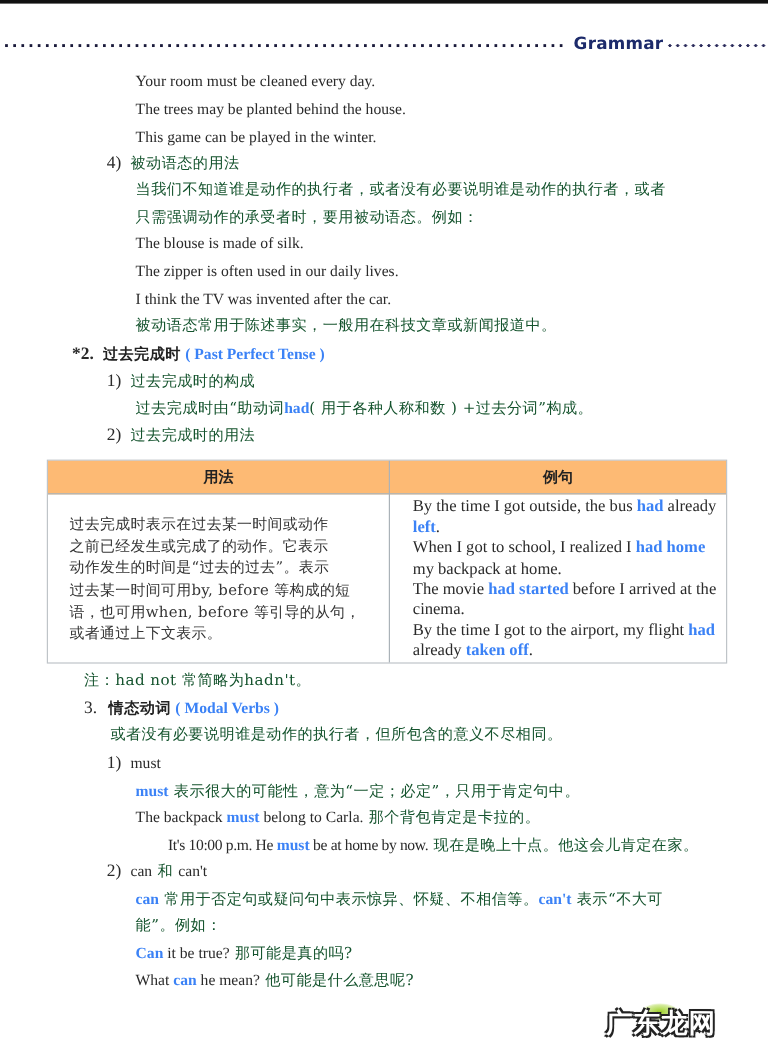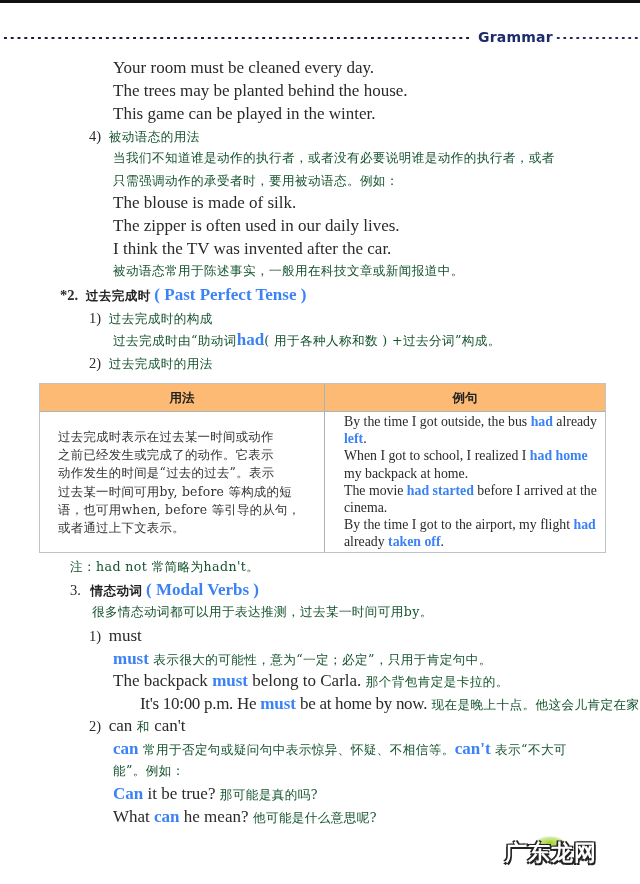--- a/index.html
+++ b/index.html
@@ -11,21 +11,21 @@
     .header-band { position: absolute; left: 0; top: 30px; width: 640px; height: 16px; display: flex; align-items: center; }
     .dots-left { position: absolute; left: 2px; top: 6px; width: 468px; height: 4px;
       background-image: radial-gradient(circle, #1a1a3a 1.3px, transparent 1.5px); background-size: 6.8px 4px; background-repeat: repeat-x; }
     .running-head { position: absolute; left: 478px; top: -1px; font-family: "DejaVu Sans", sans-serif; font-weight: bold;
       font-size: 14px; color: #1d2b6b; letter-spacing: 0.2px; }
     .dots-right { position: absolute; left: 555px; top: 6px; width: 85px; height: 4px;
       background-image: radial-gradient(circle, #2a2a5a 1.2px, transparent 1.4px); background-size: 6.5px 4px; background-repeat: repeat-x; }
 
     .line { position: absolute; white-space: nowrap; font-size: 14.5px; line-height: 18px; }
     .zh { font-family: "DejaVu Serif", serif; font-size: 12.6px; color: #14532d; letter-spacing: 0.4px; }
-    .en { font-family: "Liberation Serif", serif; font-size: 17px; }
+    .en { font-family: "Liberation Serif", serif; font-size: 13px; }
     b { font-weight: bold; color: #3b82f6; }
     .num { font-family: "Liberation Serif", serif; font-size: 14.5px; color: #2a2a2a; }
 
     .table { position: absolute; left: 39px; top: 383px; width: 567px; height: 170px;
       border: 1px solid #bfc4c8; box-sizing: border-box; }
     .thead { position: absolute; left: 0; top: 0; width: 100%; height: 27px; background: #fdba74;
       border-bottom: 1px solid #a9b4bc; }
     .th { position: absolute; top: 0; height: 27px; line-height: 27px; text-align: center;
       font-family: "DejaVu Serif", serif; font-weight: bold; font-size: 12.5px; color: #222; }
     .col-div { position: absolute; left: 284px; top: 0; width: 1px; height: 100%; background: #aab2b8; }
@@ -107,21 +107,21 @@
   </div>
 </div>
 
 <div class="line zh" style="left:70px; top:558px;">注：had not 常简略为hadn't。</div>
 
 <div class="line" style="left:70px; top:581px;">
   <span class="num">3.</span>
   <b class="zh" style="margin-left:6px; color:#222;">情态动词</b>
   <b class="en">( Modal Verbs )</b>
 </div>
-<div class="line zh" style="left:92px; top:603px;">很多情态动词都可以用于表达推测，过去某一时间可用by。</div>
+<div class="line zh" style="left:92px; top:603px;">或者没有必要说明谁是动作的执行者，但所包含的意义不尽相同。</div>
 
 <div class="line" style="left:89px; top:627px;">
   <span class="num">1)</span>
   <span class="en" style="margin-left:4px;">must</span>
 </div>
 <div class="line" style="left:113px; top:650px;">
   <b class="en">must</b><span class="zh"> 表示很大的可能性，意为“一定；必定”，只用于肯定句中。</span>
 </div>
 <div class="line" style="left:113px; top:672px;">
   <span class="en">The backpack </span><b class="en">must</b><span class="en"> belong to Carla.</span><span class="zh"> 那个背包肯定是卡拉的。</span>

